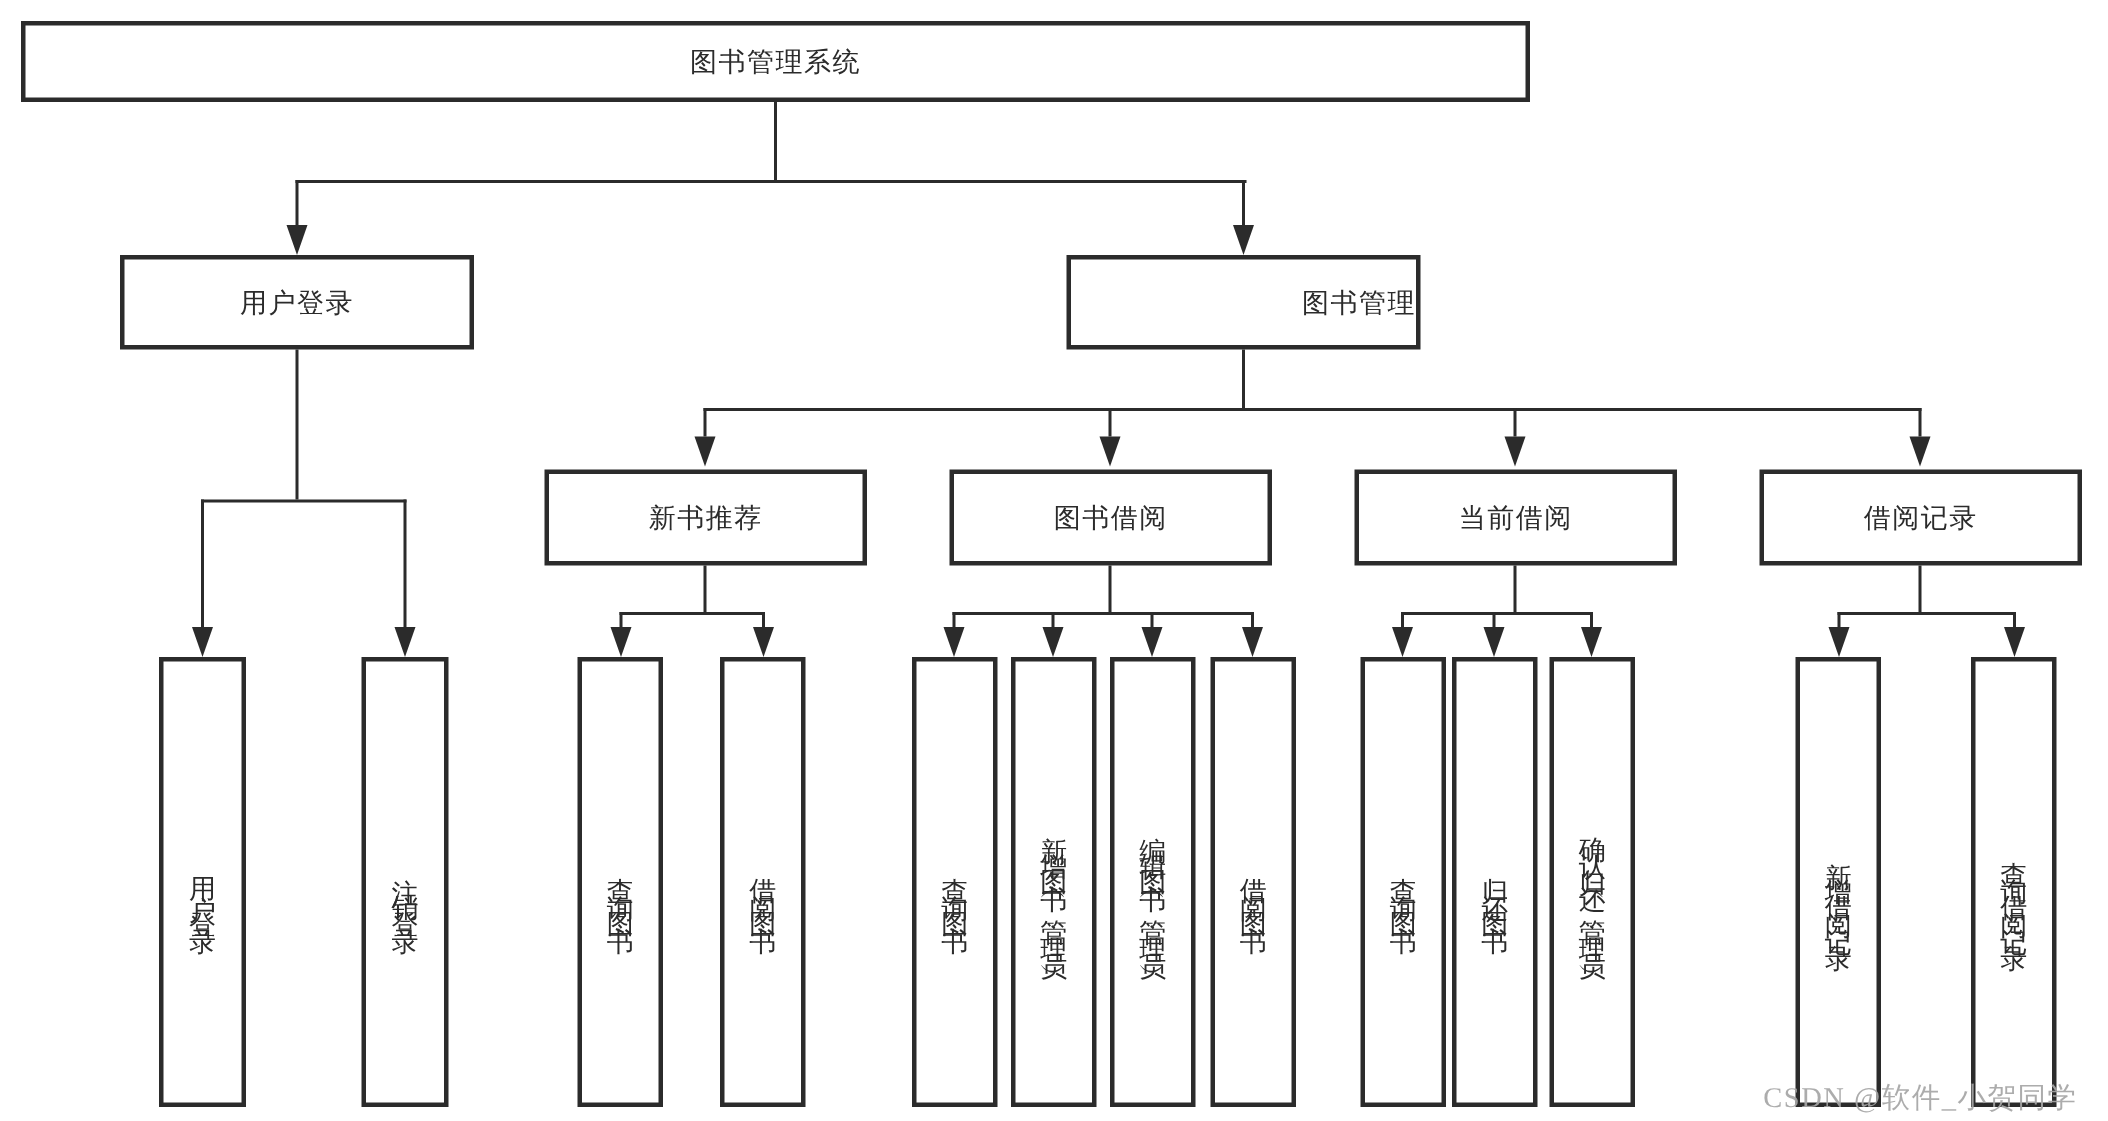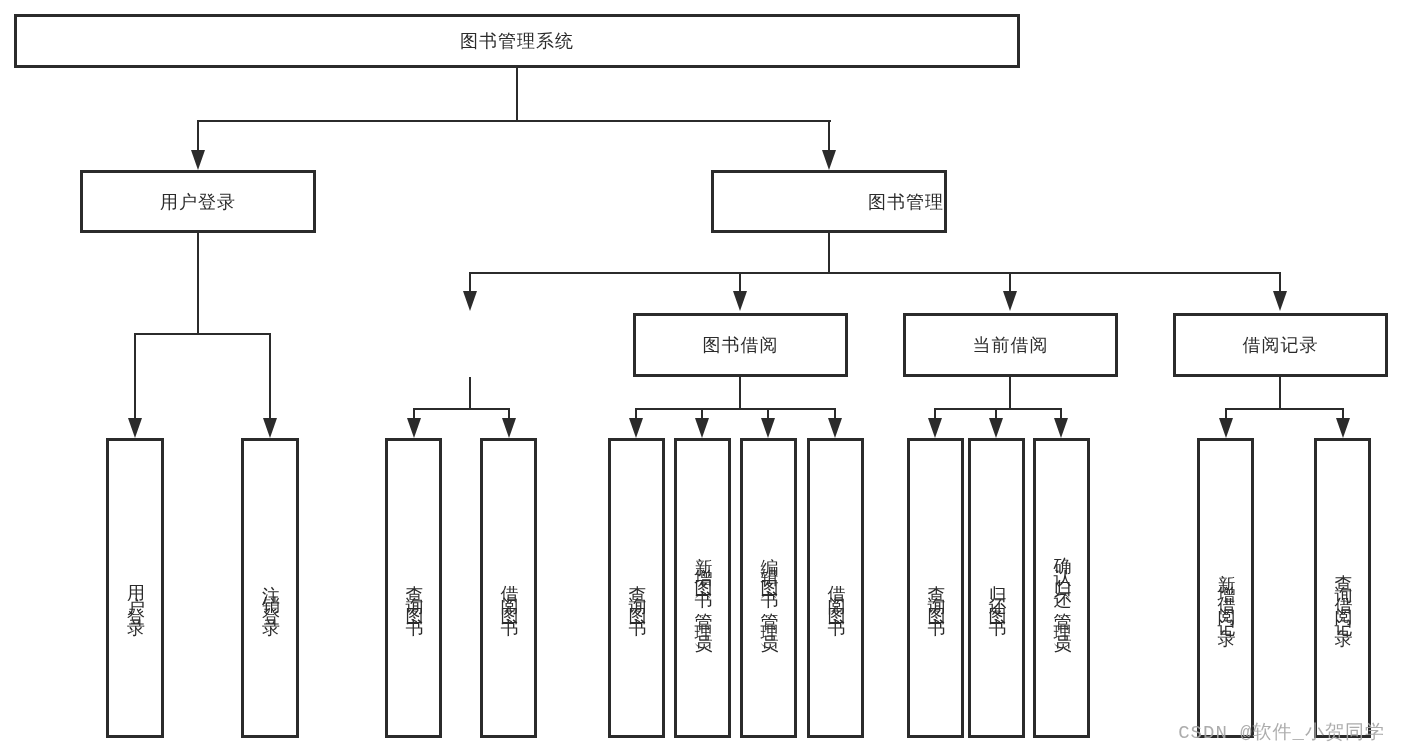--- a/index.html
+++ b/index.html
@@ -9,21 +9,21 @@
     --background: #ffffff;
     --watermark: #a6a6a6;
   }
   * { margin: 0; padding: 0; }
   html, body { background: var(--background); }
   .canvas {
     position: relative;
     width: 1405px;
     height: 747px;
     background: var(--background);
-    font-family: Liberation Mono, monospace;
+    font-family: Liberation Serif, serif;
     color: var(--text);
     overflow: hidden;
   }
   .box {
     position: absolute;
     box-sizing: border-box;
     border: 3px solid var(--box_border);
     background: var(--background);
     display: flex;
     align-items: center;
@@ -93,20 +93,23 @@
   <div class="hl" style="left:469px; top:272px; width:812px;"></div>
   <div class="vl" style="left:469px; top:272px; height:19px;"></div>
   <div class="arw" style="left:463px; top:291px;"></div>
   <div class="vl" style="left:739px; top:272px; height:19px;"></div>
   <div class="arw" style="left:733px; top:291px;"></div>
   <div class="vl" style="left:1009px; top:272px; height:19px;"></div>
   <div class="arw" style="left:1003px; top:291px;"></div>
   <div class="vl" style="left:1279px; top:272px; height:19px;"></div>
   <div class="arw" style="left:1273px; top:291px;"></div>
 
+  <div class="box hbox" style="left:363px; top:313px; width:215px; height:64px;">
+    <span>新书推荐</span>
+  </div>
   <div class="box hbox" style="left:903px; top:313px; width:215px; height:64px;">
     <span>当前借阅</span>
   </div>
   <div class="box hbox" style="left:633px; top:313px; width:215px; height:64px;">
     <span>图书借阅</span>
   </div>
   <div class="box hbox" style="left:1173px; top:313px; width:215px; height:64px;">
     <span>借阅记录</span>
   </div>
 

